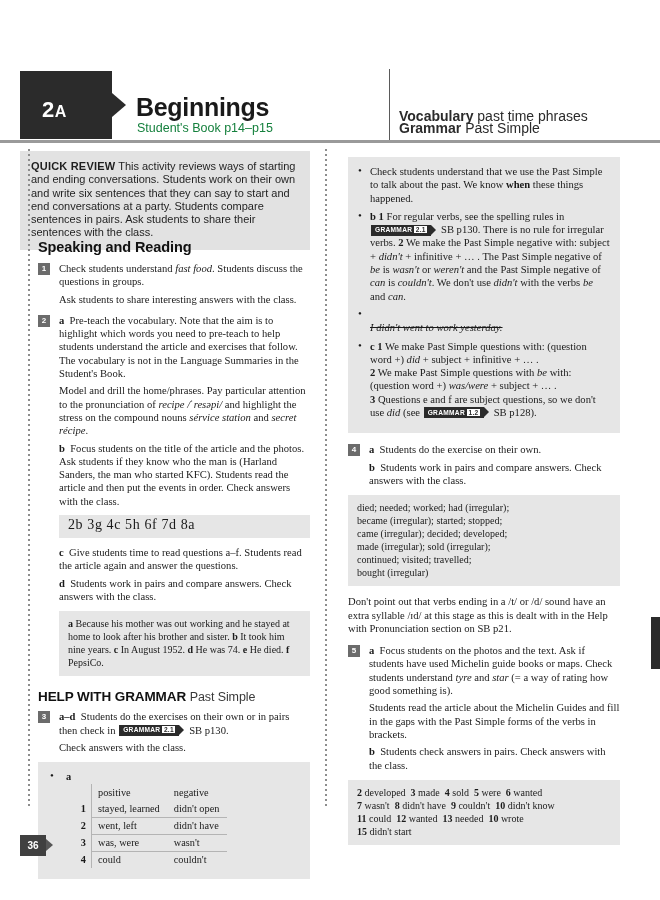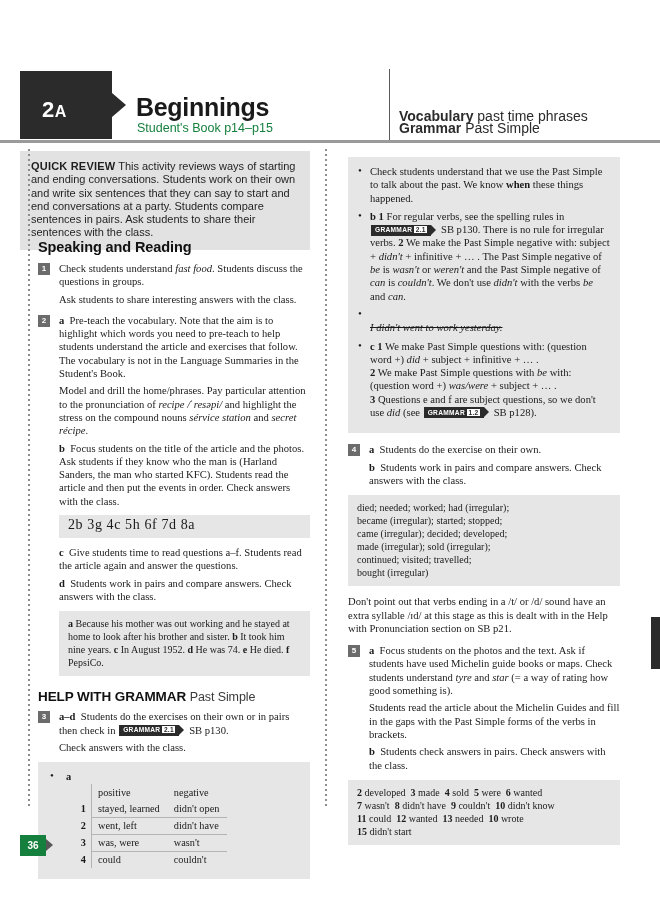--- a/index.html
+++ b/index.html
@@ -321,21 +321,21 @@
     width: 14px;
   }
   table.gt thead td.rownum { border-right: 0.7px solid #b4b4b4; }
   table.gt thead td { padding-bottom: 3px; }
 
   
   .pagenum {
     position: absolute;
     left: 20px; top: 826px;
     width: 26px; height: 21px;
-    background: #15803d;
+    background: #404040;
     color: #ffffff;
     font-family: "Liberation Sans", sans-serif;
     font-weight: bold;
     font-size: 10px;
     line-height: 21px;
     text-align: center;
   }
   .pagenum-arrow {
     position: absolute;
     left: 46px; top: 830px;

